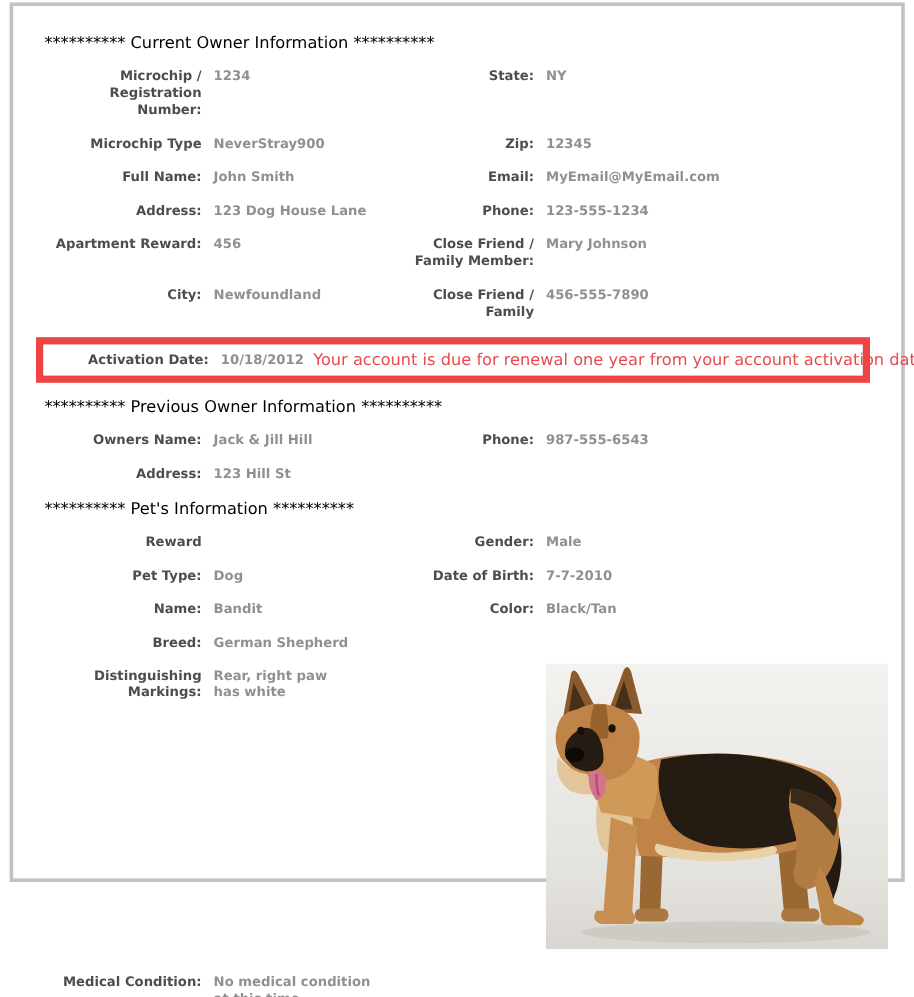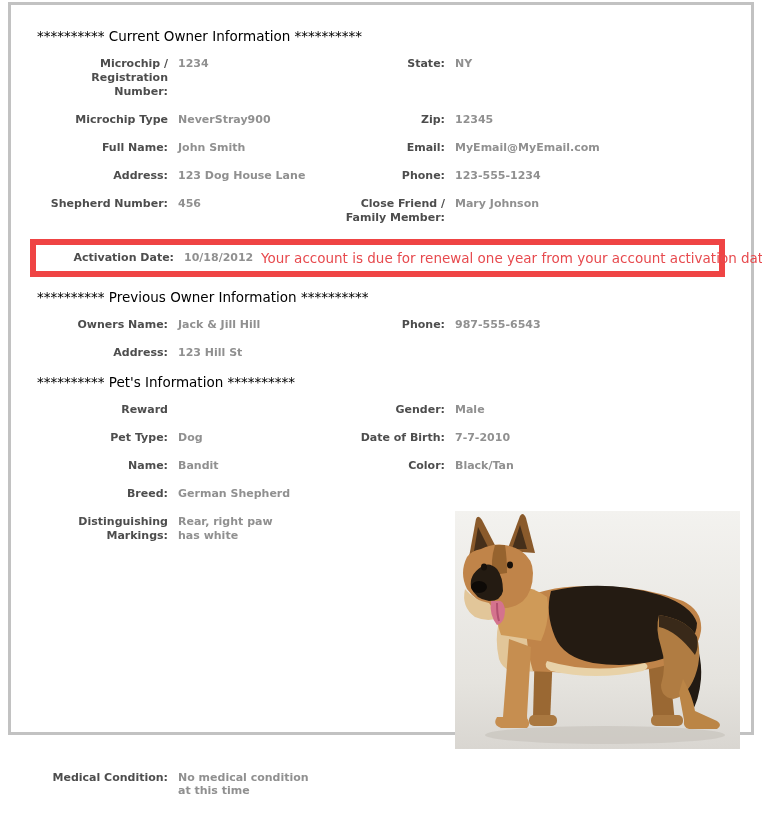--- a/index.html
+++ b/index.html
@@ -76,24 +76,30 @@
     <div class="lbl">Email:</div>
     <div class="val">MyEmail@MyEmail.com</div>
   </div>
   <div class="row">
     <div class="lbl">Address:</div>
     <div class="val">123 Dog House Lane</div>
     <div class="lbl">Phone:</div>
     <div class="val">123-555-1234</div>
   </div>
   <div class="row">
-    <div class="lbl">Shepherd Number:</div>
+    <div class="lbl">Apartment Reward:</div>
     <div class="val">456</div>
     <div class="lbl">Close Friend / Family Member:</div>
     <div class="val">Mary Johnson</div>
+  </div>
+  <div class="row">
+    <div class="lbl">City:</div>
+    <div class="val">Newfoundland</div>
+    <div class="lbl">Close Friend / Family</div>
+    <div class="val">456-555-7890</div>
   </div>
 
   <div class="alert-box">
     <div class="lbl">Activation Date:</div>
     <div class="val">10/18/2012</div>
     <div class="alert-msg">Your account is due for renewal one year from your account activation date.</div>
   </div>
 
   <div class="section-title">********** Previous Owner Information **********</div>
 

